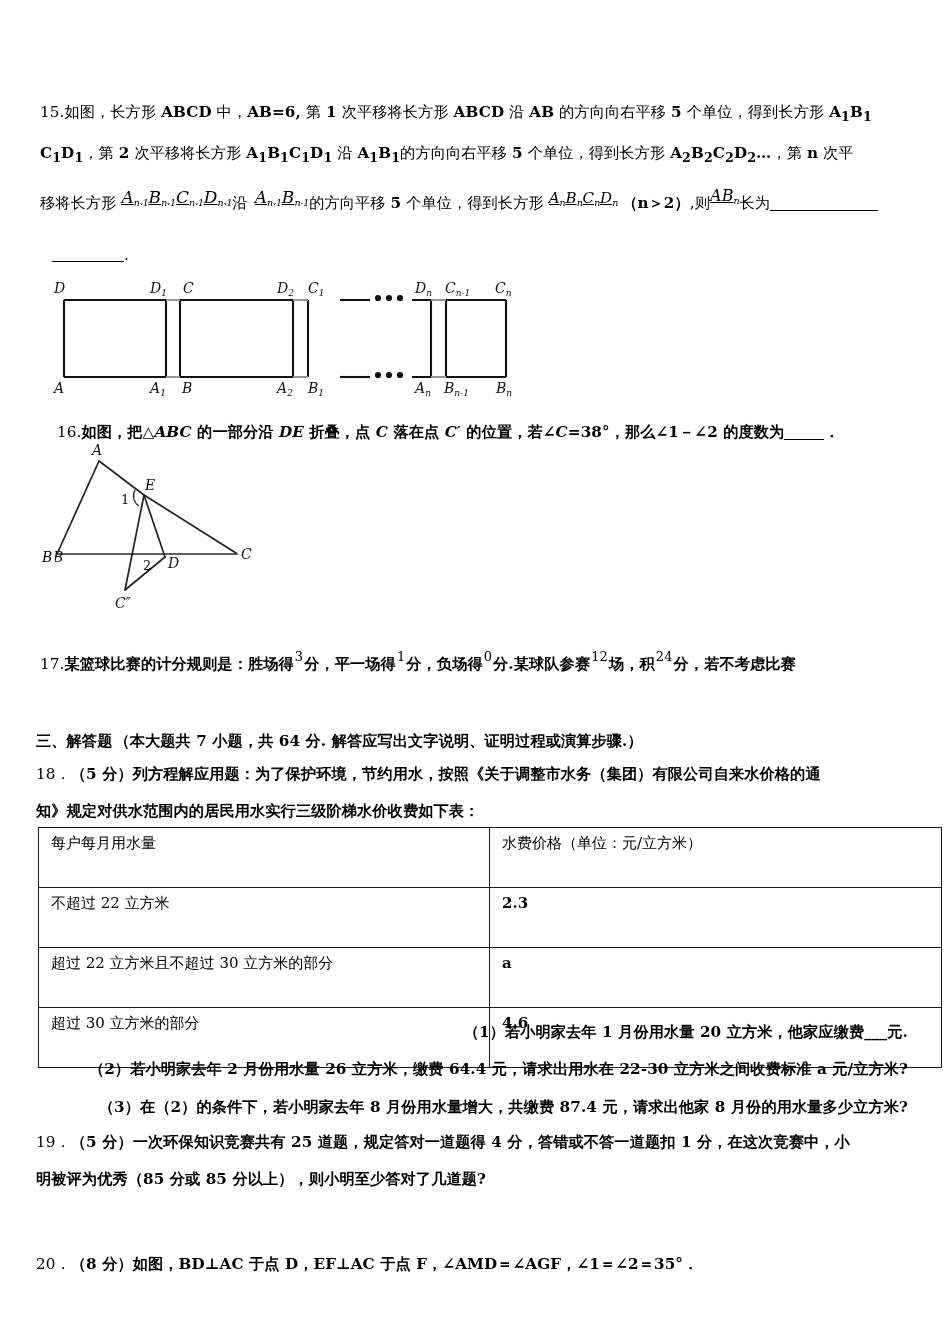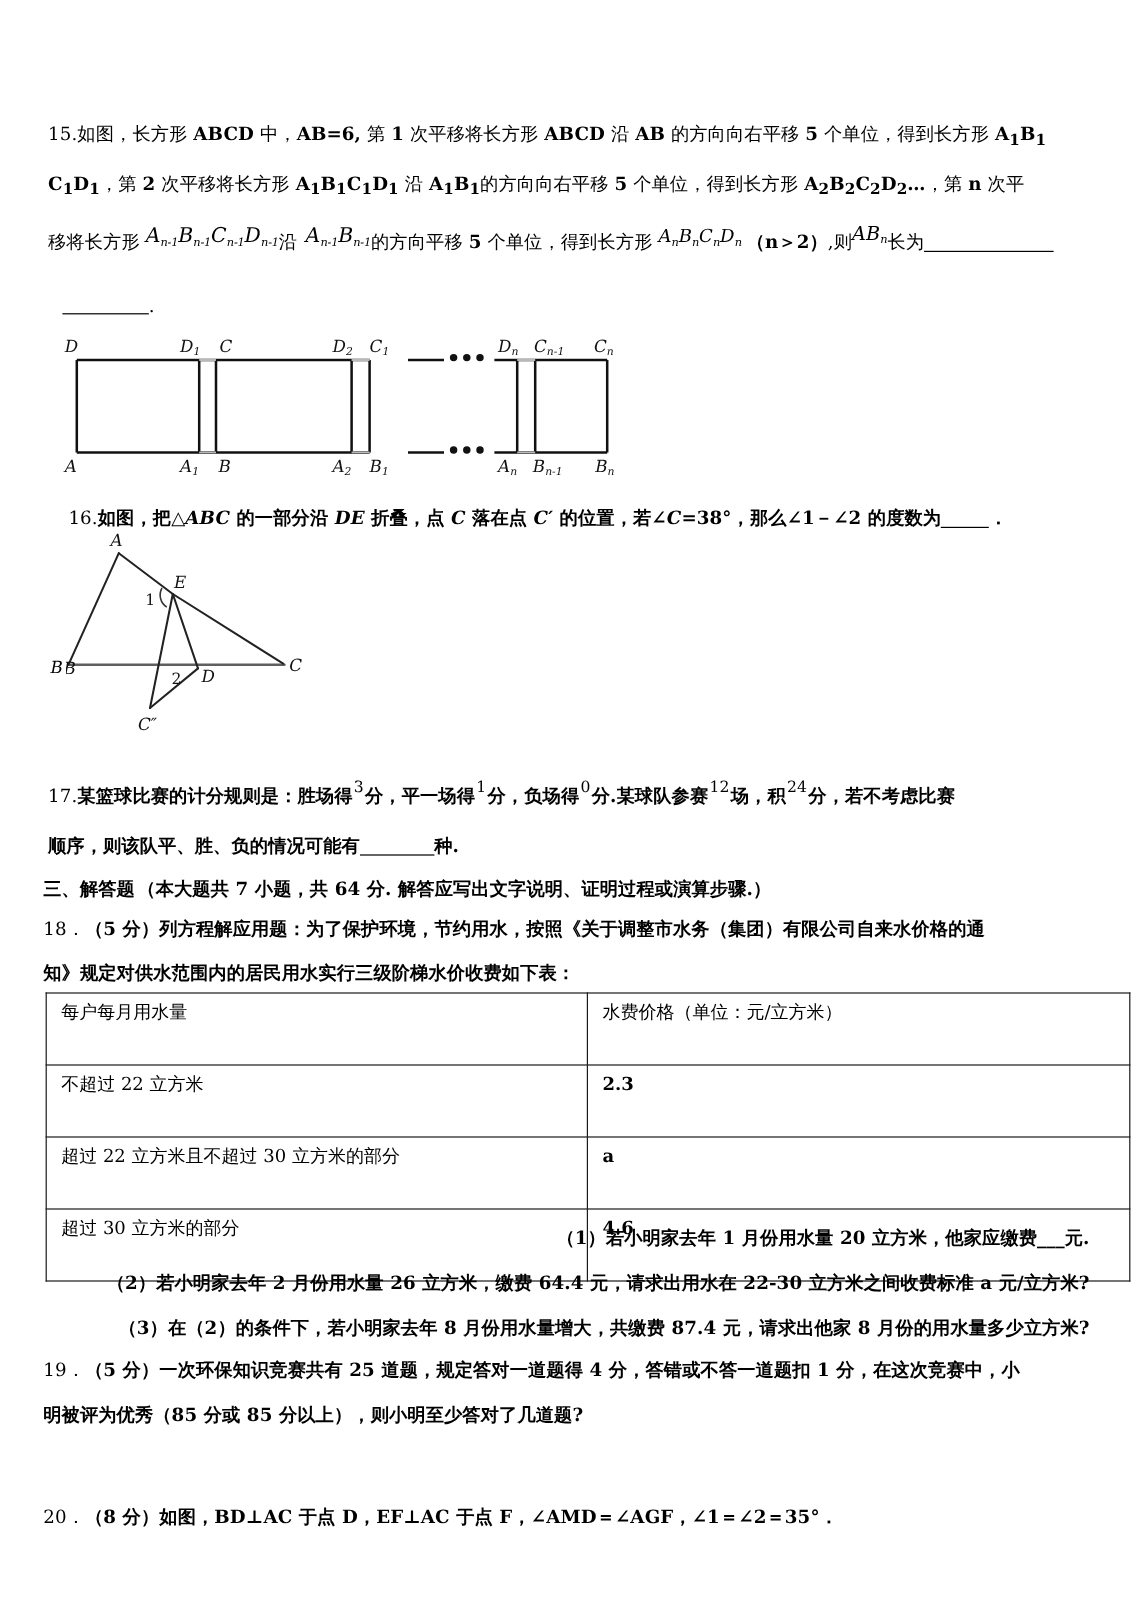--- a/index.html
+++ b/index.html
@@ -35,20 +35,21 @@
   }
   .num { font-family: "DejaVu Serif","Liberation Serif",serif; }
   b, .bold { font-weight: bold; }
   .it { font-style: italic; font-family: "DejaVu Serif","Liberation Serif",serif; }
   .mathfrag {
     font-style: italic;
     font-family: "DejaVu Serif","Liberation Serif",serif;
     font-size: 17px;
     position: relative;
     top: -5px;
+    text-decoration: underline;
   }
   .mathfrag sub {
     font-size: 9.5px;
     font-style: italic;
     vertical-align: -0.28em;
     letter-spacing: -0.2px;
   }
   .supnum {
     font-size: 13px;
     vertical-align: 0.62em;
@@ -215,23 +216,20 @@
       </g>
     </svg>
   </div>
 
   <div style="position:absolute;left:42px;top:549px;font-style:italic;font-size:14px;font-family:'DejaVu Serif','Liberation Serif',serif;">B</div>
 
   <div class="qblock" style="top:639px;">
     <div class="qline">
       <span class="num">17.</span><b>某篮球比赛的计分规则是：胜场得</b><span class="supnum">3</span><b>分，平一场得</b><span class="supnum">1</span><b>分，负场得</b><span class="supnum">0</span><b>分.某球队参赛</b><span class="supnum">12</span><b>场，积</b><span class="supnum">24</span><b>分，若不考虑比赛</b>
     </div>
-    <div class="qline" style="line-height:48px;">
-      <b>顺序，则该队平、胜、负的情况可能有</b><span class="blank-ul" style="width:62px;"></span><b>种.</b>
-    </div>
   </div>
 
   <div class="qblock" style="top:726px;left:36px;">
     <div class="qline" style="line-height:30px;">
       <b>三、解答题</b><b style="padding-left:2px;">（本大题共 7 小题，共 64 分. 解答应写出文字说明、证明过程或演算步骤.）</b>
     </div>
   </div>
 
   <div class="qblock" style="top:758px;left:36px;">
     <div class="qline" style="line-height:32px;">

